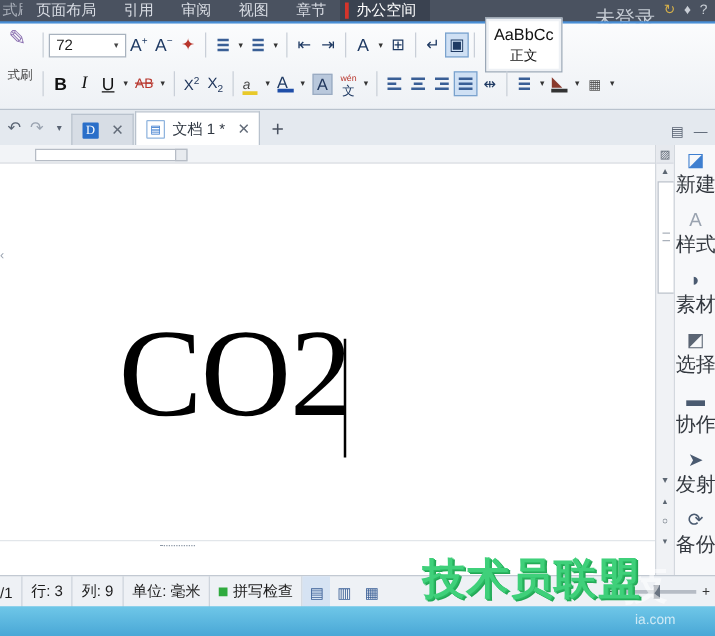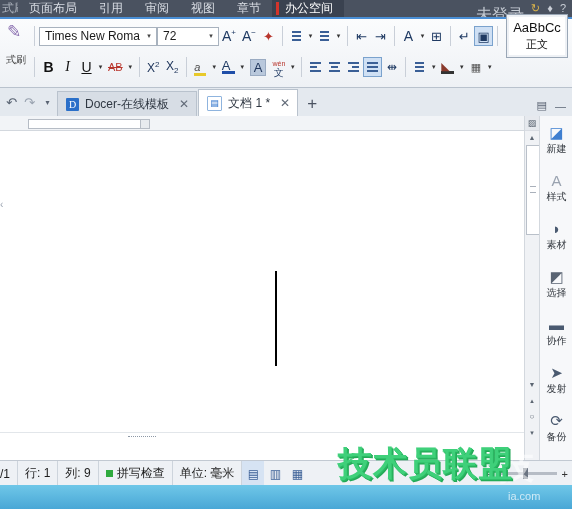--- a/index.html
+++ b/index.html
@@ -158,21 +158,21 @@
   .vs-b3{position:absolute;left:0;top:294px;width:14px;height:13px;display:flex;align-items:center;justify-content:center;font-size:8px;color:#5c6672;}
   .vs-b4{position:absolute;left:0;top:310px;width:14px;height:13px;display:flex;align-items:center;justify-content:center;font-size:7px;color:#5c6672;}
 
   
   .sidebar{
     position:absolute;left:539px;top:116px;width:33px;height:344px;background:#f7f8fa;
     border-left:1px solid #d3d8de;overflow:hidden;
   }
   .sb-item{height:48px;display:flex;flex-direction:column;align-items:center;justify-content:center;gap:1px;}
   .sb-ic{font-size:15px;line-height:16px;}
-  .sb-lbl{font-size:10px;color:#33383f;white-space:nowrap;}
+  .sb-lbl{font-size:16px;color:#33383f;white-space:nowrap;}
   .c-blue{color:#3f7fd0;}
   .c-gray{color:#9aa3b0;}
   .c-dark{color:#5a6473;}
   .c-steel{color:#4a5a70;}
 
   
   .statusbar{
     position:absolute;left:0;top:460px;width:572px;height:25px;
     background:#eef1f5;border-top:1px solid #c2c9d2;display:flex;align-items:center;
     font-size:12px;color:#1d1d1d;
@@ -237,24 +237,20 @@
   <div class="blueline"></div>
 
   <div class="ribbon">
 
     <div class="rrow r1">
       <div class="brushbtn">
         <span class="brushglyph">✎</span>
       </div>
       <div class="sep"></div>
 
-      <div class="combo fontname">
-        <span class="cval">Times New Roma</span>
-        <span class="carrow">▾</span>
-      </div>
       <div class="combo fontsize">
         <span class="cval">72</span>
         <span class="carrow">▾</span>
       </div>
 
       <div class="tbtn big">
         <span>A<sup style="font-size:8px">+</sup></span>
       </div>
       <div class="tbtn big">
         <span>A<sup style="font-size:8px">−</sup></span>
@@ -437,21 +433,20 @@
 
   <div class="tabstrip">
     <div class="navbtns">
       <span class="nb">↶</span>
       <span class="nb dis">↷</span>
       <span class="nb dd">▾</span>
     </div>
 
     <div class="dtab">
       <span class="tabicon ti-docer">D</span>
-      <span class="ttl">Docer-在线模板</span>
       <span class="x">✕</span>
     </div>
 
     <div class="dtab active">
       <span class="tabicon ti-doc">▤</span>
       <span class="ttl">文档 1 *</span>
       <span class="x">✕</span>
     </div>
 
     <div class="plustab">+</div>
@@ -463,20 +458,21 @@
   </div>
 
   <div class="workarea">
 
     <div class="ruler">
       <div class="rtrack"></div>
       <div class="rtab"></div>
     </div>
 
     <div class="page">
+      <div class="co2">CO2</div>
       <div class="caret"></div>
       <div class="leftmark">‹</div>
     </div>
 
     <div class="pagebottom">
       <div class="pb-handle"></div>
     </div>
 
     <div class="vscroll">
       <div class="vs-top">▨</div>
@@ -517,27 +513,27 @@
       <span class="sb-lbl">发射</span>
     </div>
     <div class="sb-item">
       <span class="sb-ic c-steel">⟳</span>
       <span class="sb-lbl">备份</span>
     </div>
   </div>
 
   <div class="statusbar">
     <div class="sb-cell first">/1</div>
-    <div class="sb-cell">行: 1</div>
+    <div class="sb-cell">行: 3</div>
     <div class="sb-cell">列: 9</div>
+    <div class="sb-cell">单位: 毫米</div>
     <div class="sb-cell">
       <span class="sb-dot"></span>
       <span>拼写检查</span>
     </div>
-    <div class="sb-cell">单位: 毫米</div>
     <div class="sb-viewbtn sel">▤</div>
     <div class="sb-viewbtn">▥</div>
     <div class="sb-viewbtn">▦</div>
     <div class="sb-zoom">
       <span>−</span>
       <span class="zoomtrack">
         <span class="zoomknob"></span>
       </span>
       <span>+</span>
     </div>

